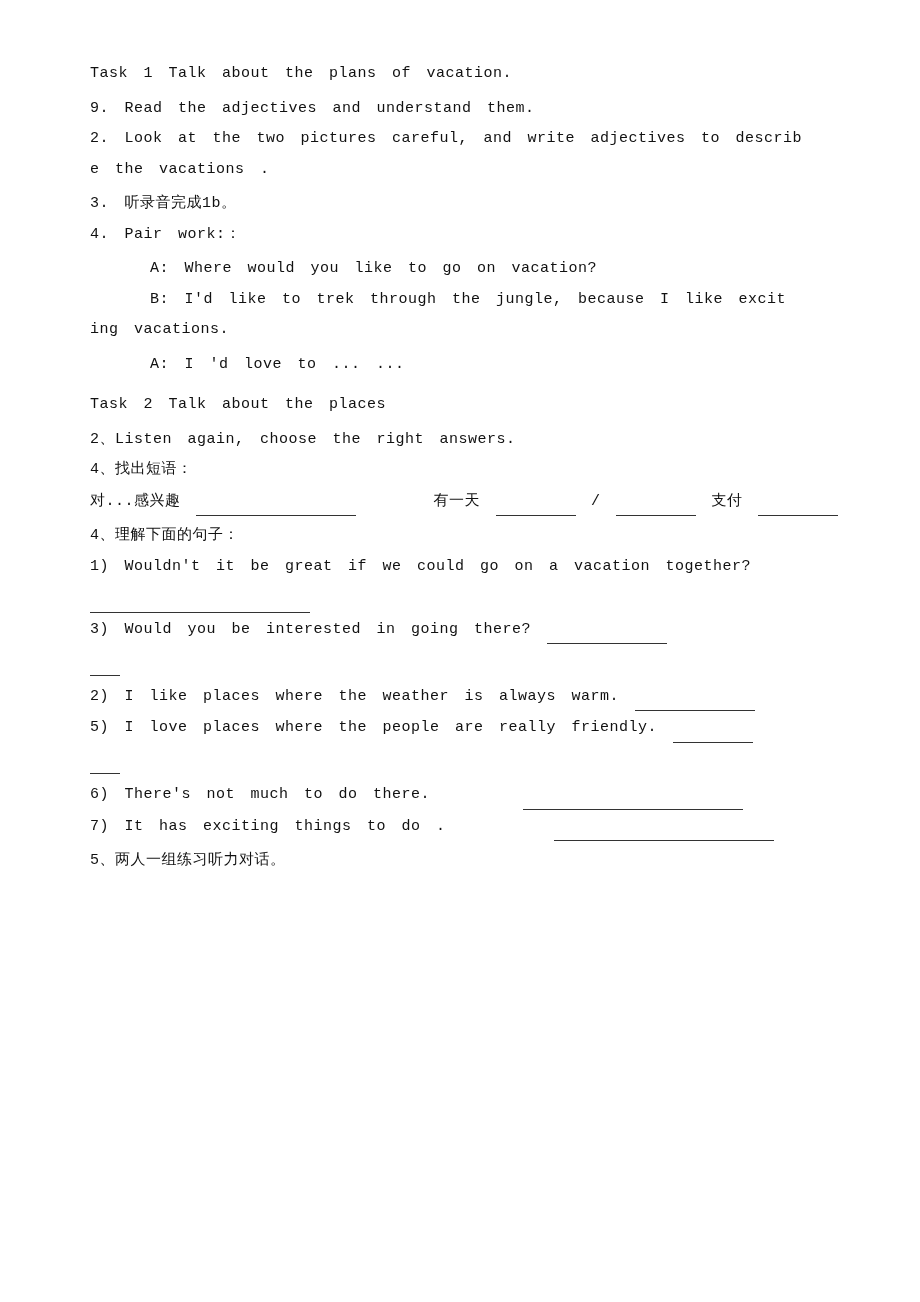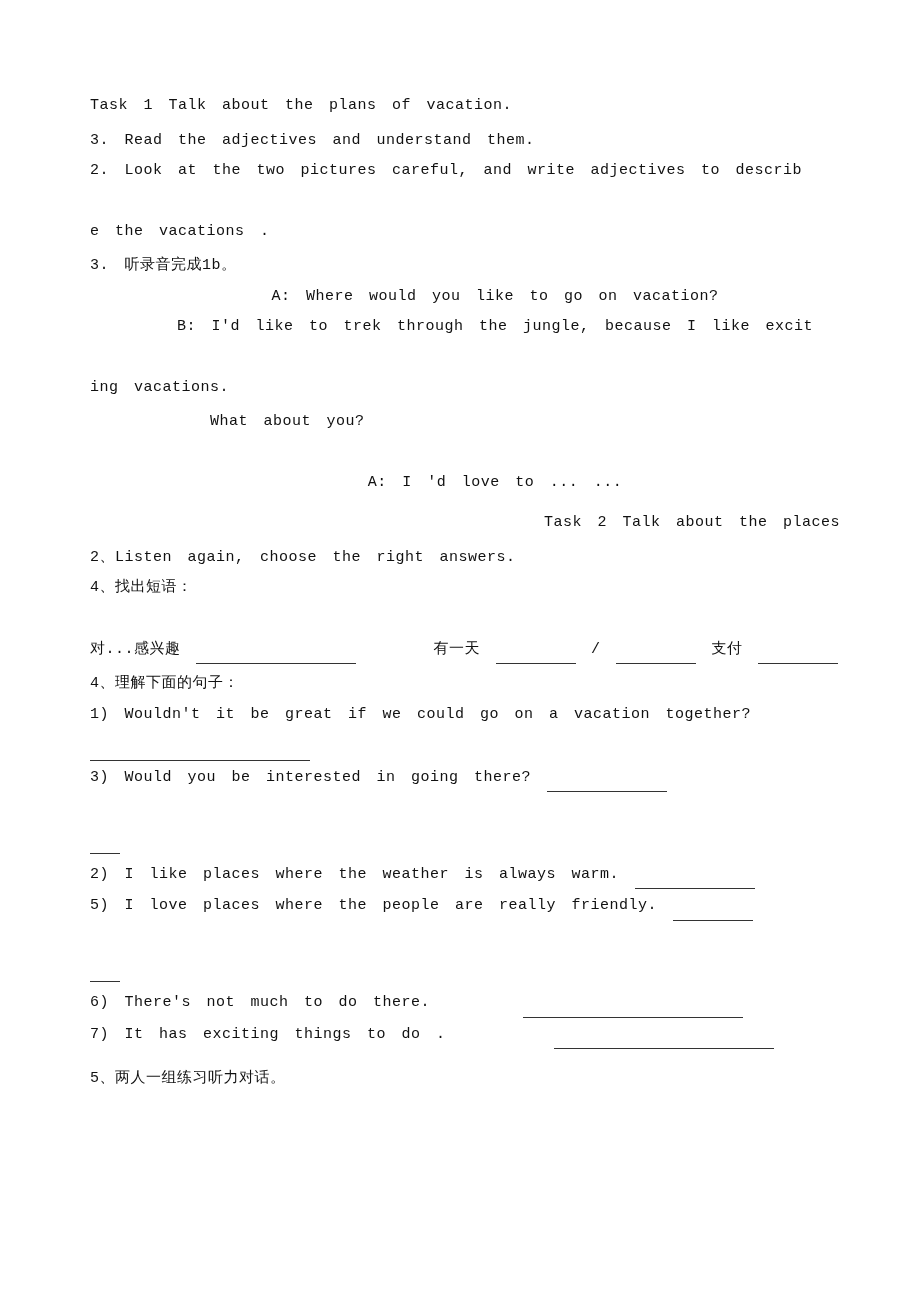--- a/index.html
+++ b/index.html
@@ -24,21 +24,20 @@
     }
 
     .line {
       margin-bottom: 2px;
       word-spacing: 6px;
       letter-spacing: 0.5px;
     }
 
     .indent-1 {
       padding-left: 60px;
-      text-align: center;
     }
 
     .indent-2 {
       padding-left: 120px;
     }
 
     .underline-fill {
       display: inline-block;
       border-bottom: 1px solid #333;
       min-width: 160px;
@@ -68,72 +67,71 @@
 
     .dash-line {
       display: inline-block;
       width: 30px;
       border-bottom: 1px solid #333;
       vertical-align: bottom;
     }
 
     .section-gap {
       margin-bottom: 6px;
-      margin-top: 32px;
     }
 
     .wrap-line {
       margin-bottom: 2px;
     }
   </style>
 </head>
 <body>
 
 <div class="content-block">
 
   <div class="line section-gap">
     <span>Task  1      Talk   about  the  plans  of  vacation.</span>
   </div>
 
   <div class="line">
-    <span>3.  Read  the  adjectives  and  understand  them.</span>
+    <span>9.  Read  the  adjectives  and  understand  them.</span>
   </div>
 
   <div class="line wrap-line">
     <span>2.  Look  at  the  two  pictures  careful,  and  write  adjectives  to  describ</span>
   </div>
   <div class="line section-gap">
     <span>e  the  vacations  .</span>
   </div>
 
   <div class="line">
     <span>3.  听录音完成1b。</span>
   </div>
 
+  <div class="line section-gap">
+    <span>4.  Pair  work:：</span>
+  </div>
 
   <div class="line indent-1">
     <span>A:  Where  would  you  like  to  go  on  vacation?</span>
   </div>
 
   <div class="line wrap-line indent-1">
     <span>B:  I'd  like  to  trek  through  the  jungle,  because  I  like  excit</span>
   </div>
   <div class="line section-gap">
     <span>ing  vacations.</span>
   </div>
 
-  <div class="line indent-2">
-    <span>What  about  you?</span>
-  </div>
 
   <div class="line section-gap indent-1">
     <span>A:  I 'd  love  to  ...  ...</span>
   </div>
 
-  <div class="line section-gap" style="margin-top:12px;text-align:right;">
+  <div class="line section-gap" style="margin-top:12px;">
     <span>Task  2        Talk  about  the  places</span>
   </div>
 
 
   <div class="line">
     <span>2、Listen  again,  choose  the  right  answers.</span>
   </div>
 
   <div class="line">
     <span>4、找出短语：</span>
@@ -189,17 +187,17 @@
     &nbsp;&nbsp;&nbsp;&nbsp;
     <span class="underline-fill-lg">&nbsp;</span>
   </div>
 
   <div class="line">
     <span>7)  It   has  exciting  things  to  do  .</span>
     &nbsp;&nbsp;&nbsp;&nbsp;&nbsp;
     <span class="underline-fill-lg">&nbsp;</span>
   </div>
 
-  <div class="line" style="margin-top: 16px;">
+  <div class="line" style="margin-top: 6px;">
     <span>5、两人一组练习听力对话。</span>
   </div>
 
 </div>
 
 </body></html>

